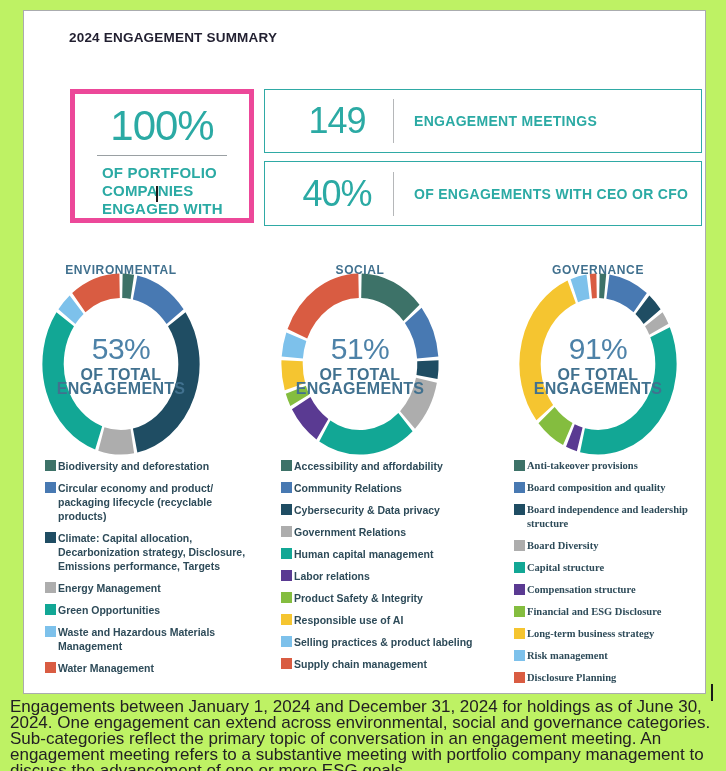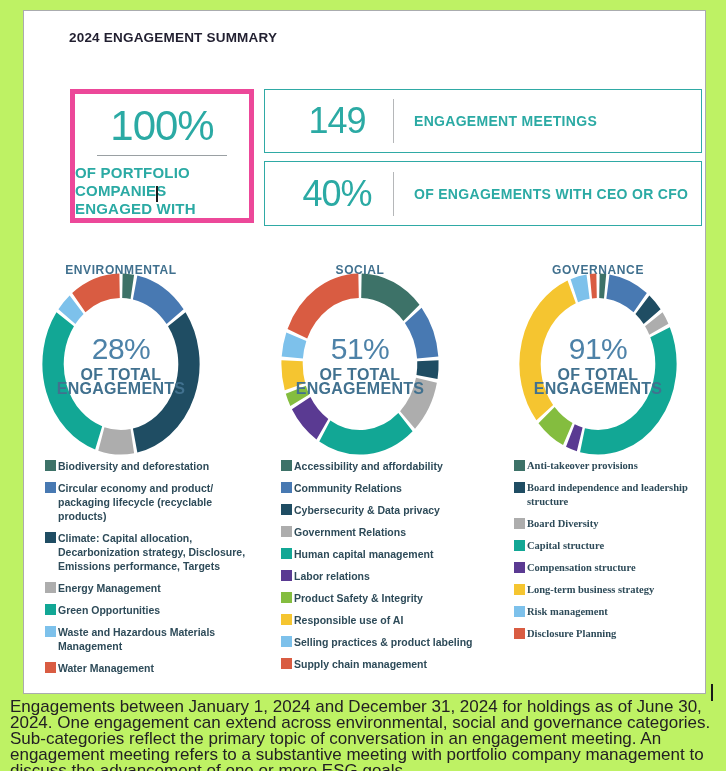--- a/index.html
+++ b/index.html
@@ -9,21 +9,21 @@
          border:1px solid #aaacae;background:#fff;}
   .panel-title{position:absolute;left:45px;top:19px;font-size:13.5px;font-weight:bold;
                letter-spacing:.2px;color:#211f30;}
 
   
   .stat-left{position:absolute;left:46px;top:78px;width:184px;height:134px;
              border:5px solid #ec4899;box-sizing:border-box;}
   .stat-left .big{margin-top:8px;text-align:center;font-size:42px;letter-spacing:-1px;
                   color:#2baaa4;font-weight:400;}
   .stat-left .divider{width:130px;margin:5px auto 8px auto;border-top:1px solid #9aa0a3;}
-  .stat-left .lines{font-size:15px;font-weight:bold;line-height:18px;
+  .stat-left .lines{margin-left:27px;font-size:15px;font-weight:bold;line-height:18px;
                     color:#2baaa4;letter-spacing:.2px;}
   .stat-wide{position:absolute;left:240px;width:438px;border:1px solid #2faaa5;
              box-sizing:border-box;display:flex;align-items:center;padding-left:16px;}
   .stat-wide.row1{top:78px;height:64px;}
   .stat-wide.row2{top:150px;height:65px;}
   .stat-wide .num{width:112px;text-align:center;font-size:36px;letter-spacing:-1px;
                   color:#2baaa4;font-weight:400;}
   .stat-wide .vr{width:1px;height:44px;background:#b5b7b9;}
   .stat-wide .lbl{margin-left:20px;font-size:14px;font-weight:bold;color:#2baaa4;
                   letter-spacing:.3px;}
@@ -94,21 +94,21 @@
       <svg viewBox="0 0 100 100" preserveAspectRatio="none">
         <path d="M 50.901 7.009 A 43 43 0 0 1 57.171 7.602" fill="none" stroke="#3D7268" stroke-width="13.5"></path>
         <path d="M 58.940 7.940 A 43 43 0 0 1 84.251 24.002" fill="none" stroke="#4879B2" stroke-width="13.5"></path>
         <path d="M 85.309 25.459 A 43 43 0 0 1 58.940 92.060" fill="none" stroke="#1F4D63" stroke-width="13.5"></path>
         <path d="M 57.171 92.398 A 43 43 0 0 1 37.572 91.165" fill="none" stroke="#ADADAD" stroke-width="13.5"></path>
         <path d="M 35.859 90.608 A 43 43 0 0 1 14.691 25.459" fill="none" stroke="#12A795" stroke-width="13.5"></path>
         <path d="M 15.749 24.002 A 43 43 0 0 1 21.903 17.449" fill="none" stroke="#7DC1EB" stroke-width="13.5"></path>
         <path d="M 23.291 16.301 A 43 43 0 0 1 49.099 7.009" fill="none" stroke="#D95C42" stroke-width="13.5"></path>
       </svg>
     <div class="donut-center">
-      <div class="pct">28%</div>
+      <div class="pct">53%</div>
       <div class="sub">
         <div>OF TOTAL</div>
         <div>ENGAGEMENTS</div>
       </div>
     </div>
   </div>
   <div class="donut g1">
       <svg viewBox="0 0 100 100" preserveAspectRatio="none">
         <path d="M 50.901 7.009 A 43 43 0 0 1 82.551 21.903" fill="none" stroke="#3D7268" stroke-width="13.5"></path>
         <path d="M 83.699 23.291 A 43 43 0 0 1 92.849 46.402" fill="none" stroke="#4879B2" stroke-width="13.5"></path>
@@ -222,34 +222,42 @@
         <span class="legend-swatch" style="background: rgb(217, 92, 66);"></span>
         <span class="legend-label">Supply chain management</span>
       </div>
     </div>
   <div class="legend l2">
       <div class="legend-item">
         <span class="legend-swatch" style="background: rgb(61, 114, 104);"></span>
         <span class="legend-label">Anti-takeover provisions</span>
       </div>
       <div class="legend-item">
+        <span class="legend-swatch" style="background: rgb(72, 121, 178);"></span>
+        <span class="legend-label">Board composition and quality</span>
+      </div>
+      <div class="legend-item">
         <span class="legend-swatch" style="background: rgb(31, 77, 99);"></span>
         <span class="legend-label">Board independence and leadership structure</span>
       </div>
       <div class="legend-item">
         <span class="legend-swatch" style="background: rgb(173, 173, 173);"></span>
         <span class="legend-label">Board Diversity</span>
       </div>
       <div class="legend-item">
         <span class="legend-swatch" style="background: rgb(18, 167, 149);"></span>
         <span class="legend-label">Capital structure</span>
       </div>
       <div class="legend-item">
         <span class="legend-swatch" style="background: rgb(90, 58, 146);"></span>
         <span class="legend-label">Compensation structure</span>
+      </div>
+      <div class="legend-item">
+        <span class="legend-swatch" style="background: rgb(132, 189, 63);"></span>
+        <span class="legend-label">Financial and ESG Disclosure</span>
       </div>
       <div class="legend-item">
         <span class="legend-swatch" style="background: rgb(245, 197, 48);"></span>
         <span class="legend-label">Long-term business strategy</span>
       </div>
       <div class="legend-item">
         <span class="legend-swatch" style="background: rgb(125, 193, 235);"></span>
         <span class="legend-label">Risk management</span>
       </div>
       <div class="legend-item">

